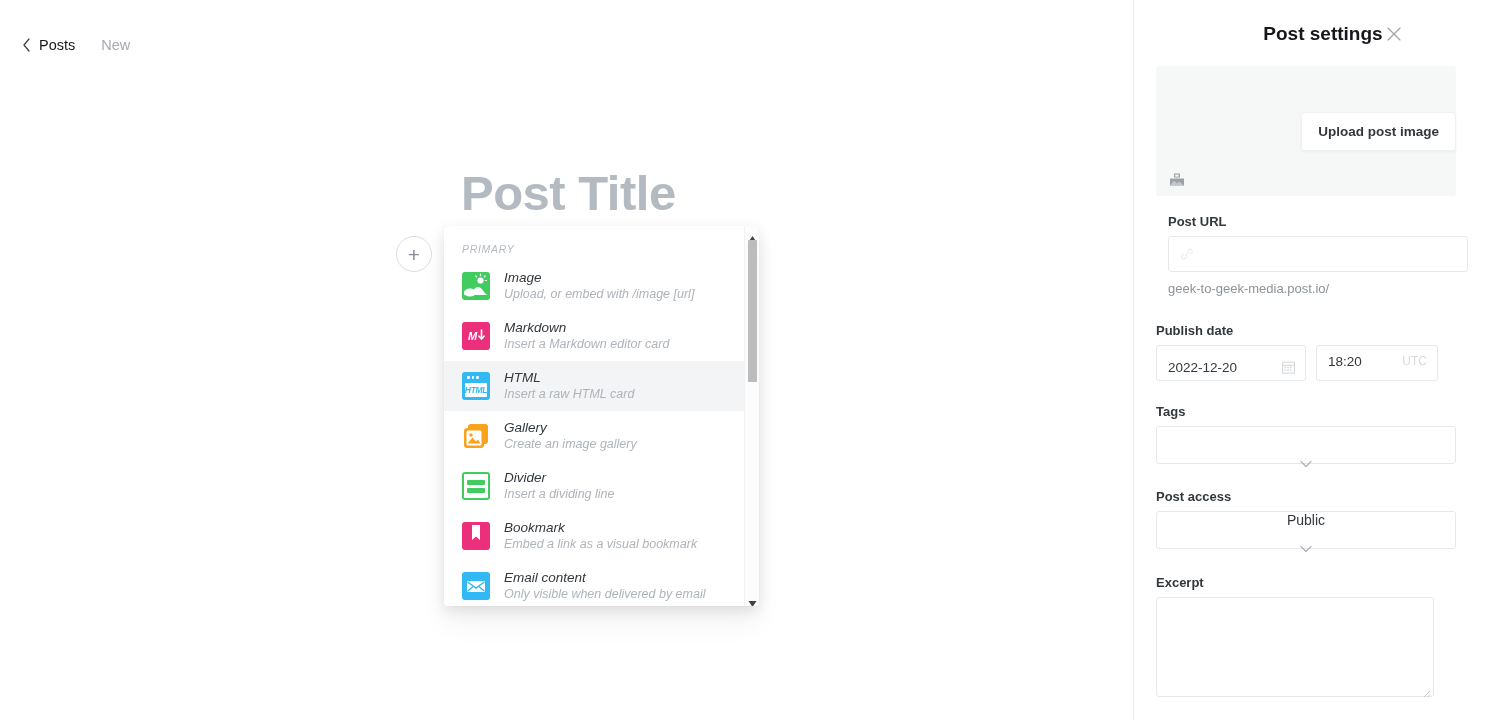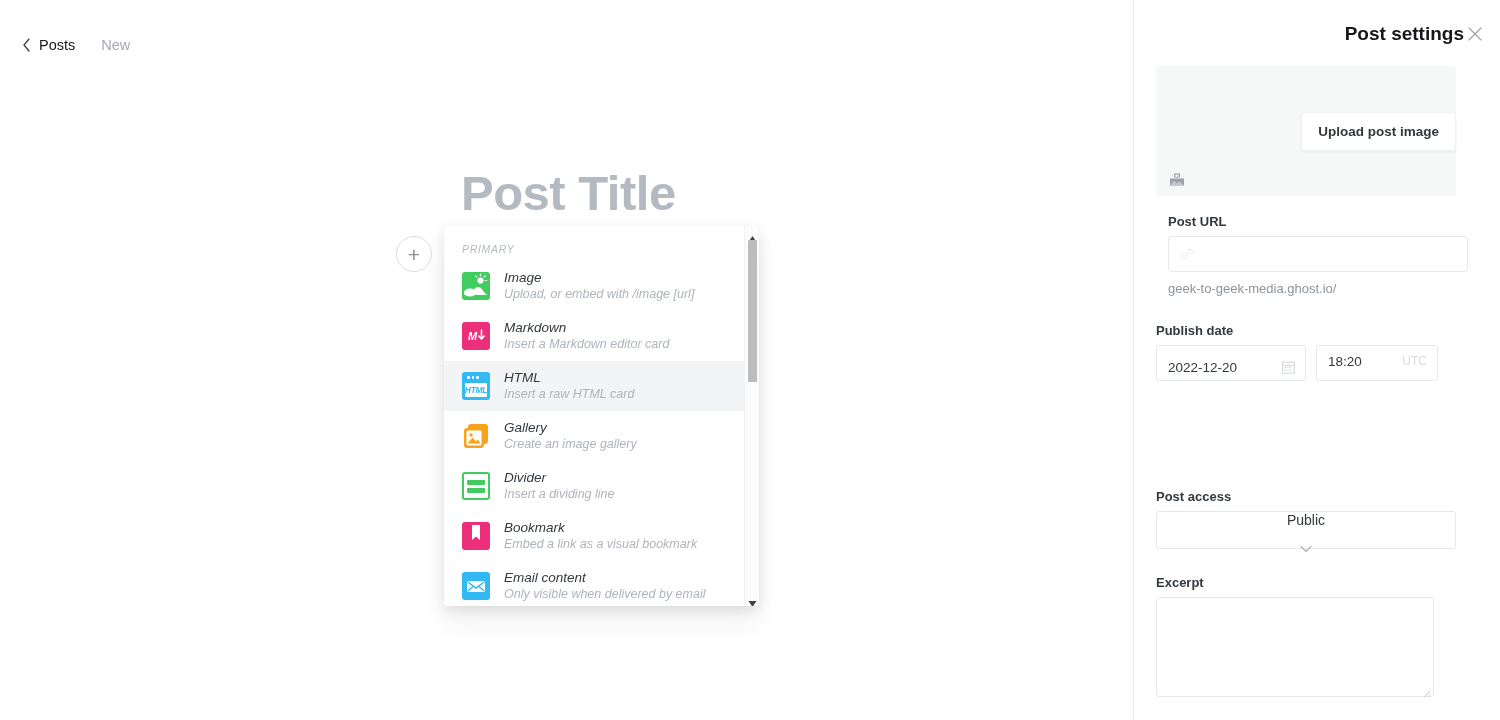--- a/index.html
+++ b/index.html
@@ -116,22 +116,22 @@
     background: #bcbcbc; border-radius: 1px; cursor: pointer;
   }
 
   
   #panel-divider { position: absolute; left: 1133px; top: 0; width: 1px; height: 720px; background: #e9ebed; }
   #settings {
     position: absolute; left: 1134px; top: 0; width: 366px; height: 720px;
     background: #fff;
   }
   #settings-header {
-    position: absolute; left: 32px; top: 23px; width: 320px;
-    display: flex; align-items: center; justify-content: flex-end;
+    position: absolute; left: 40px; top: 23px; width: 320px;
+    display: flex; align-items: center; justify-content: center;
   }
   #settings-title { font-size: 19px; color: #15171a; font-weight: bold; }
   #settings-close { width: 22px; height: 22px; cursor: pointer; display: flex; align-items: center; justify-content: center; }
 
   #upload-area {
     position: absolute; left: 22px; top: 66px; width: 300px; height: 130px;
     background: #f6f7f7; border-radius: 3px;
     display: flex; align-items: center; justify-content: flex-end;
   }
   #upload-button {
@@ -356,21 +356,21 @@
       <div class="field-input">
         <span class="link-icon">
           <svg width="14" height="14" viewBox="0 0 14 14">
             <path d="M5.5 8.5 L8.5 5.5" stroke="#d9dde0" stroke-width="1.1" fill="none" stroke-linecap="round"></path>
             <path d="M6.6 9.9 L5.3 11.2 A2.2 2.2 0 0 1 2.2 8.1 L3.6 6.8" stroke="#d9dde0" stroke-width="1.1" fill="none" stroke-linecap="round"></path>
             <path d="M7.4 4.1 L8.7 2.8 A2.2 2.2 0 0 1 11.8 5.9 L10.4 7.2" stroke="#d9dde0" stroke-width="1.1" fill="none" stroke-linecap="round"></path>
           </svg>
         </span>
         <span></span>
       </div>
-      <div class="field-help">geek-to-geek-media.ghost.io/</div>
+      <div class="field-help">geek-to-geek-media.post.io/</div>
     </div>
 
     <div class="field-group" style="top:323px;">
       <div class="field-label">Publish date</div>
       <div class="row">
         <div class="input-date">
           <span>2022-12-20</span>
           <span class="cal-icon">
             <svg width="13" height="14" viewBox="0 0 13 14">
               <rect x="0.6" y="2.2" width="11.8" height="11" fill="none" stroke="#c3c8cc" stroke-width="1"></rect>
@@ -386,20 +386,31 @@
             </svg>
           </span>
         </div>
         <div class="input-time">
           <span>18:20</span>
           <span class="utc-suffix">UTC</span>
         </div>
       </div>
     </div>
 
+    <div class="field-group" style="top:404px;">
+      <div class="field-label">Tags</div>
+      <div class="select-box tags-box">
+        <span class="select-value"></span>
+        <span class="chev">
+          <svg width="12" height="8" viewBox="0 0 12 8">
+              <path d="M1 1.5 L6 6.5 L11 1.5" fill="none" stroke="#adb3b8" stroke-width="1.2" stroke-linecap="round" stroke-linejoin="round"></path>
+            </svg>
+        </span>
+      </div>
+    </div>
 
     <div class="field-group" style="top:489px;">
       <div class="field-label">Post access</div>
       <div class="select-box">
         <span class="select-value">Public</span>
         <span class="chev">
           <svg width="12" height="8" viewBox="0 0 12 8">
               <path d="M1 1.5 L6 6.5 L11 1.5" fill="none" stroke="#adb3b8" stroke-width="1.2" stroke-linecap="round" stroke-linejoin="round"></path>
             </svg>
         </span>

